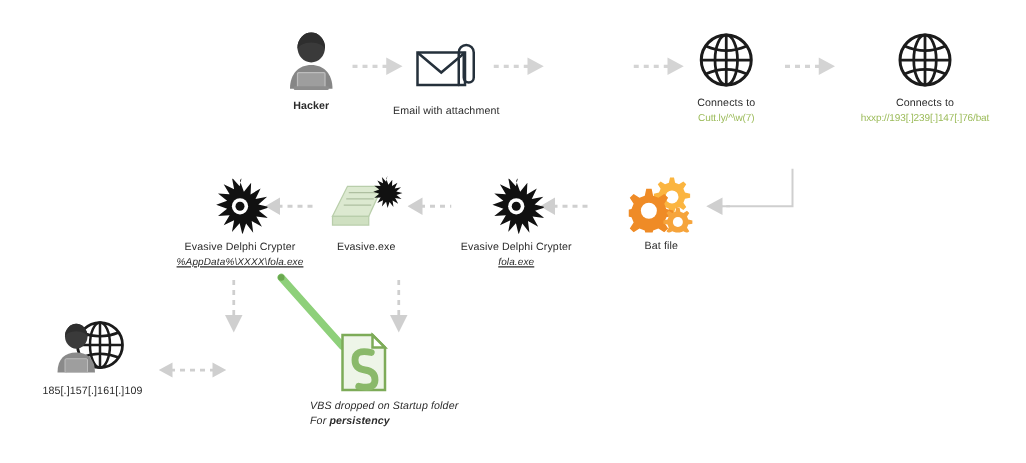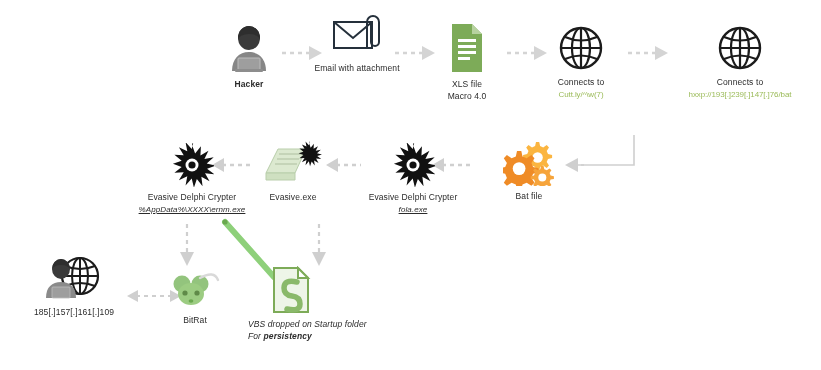--- a/index.html
+++ b/index.html
@@ -90,56 +90,40 @@
     </div>
   </div>
 
   <span class="arrow" style="left:281px; top:45px;">
     <svg width="44" height="16" viewBox="0 0 44 16">
       <line x1="1" y1="8" x2="30" y2="8" stroke="#d4d4d4" stroke-width="2.6" stroke-dasharray="4 4"></line>
       <path d="M28 1 L41 8 L28 15 Z" fill="#d4d4d4"></path>
     </svg>
   </span>
 
-  <div class="node" style="left:302px; top:8px; width:110px;">
+  <div class="node" style="left:302px; top:28px; width:110px;">
     <span class="icon">
       <svg width="56" height="50" viewBox="0 0 56 50">
         <rect x="5" y="14" width="38" height="26" fill="#ffffff" stroke="#25303b" stroke-width="2"></rect>
         <path d="M5 14 L24 30 L43 14" fill="none" stroke="#25303b" stroke-width="2"></path>
         <path d="M38 40 v-26 a6 6 0 0 1 12 0 v20 a4 4 0 0 1 -8 0 v-18" fill="none" stroke="#25303b" stroke-width="2" stroke-linecap="round"></path>
       </svg>
     </span>
     <div class="caption">
       <span class="ln">Email with attachment</span>
     </div>
   </div>
 
   <span class="arrow" style="left:394px; top:45px;">
     <svg width="44" height="16" viewBox="0 0 44 16">
       <line x1="1" y1="8" x2="30" y2="8" stroke="#d4d4d4" stroke-width="2.6" stroke-dasharray="4 4"></line>
       <path d="M28 1 L41 8 L28 15 Z" fill="#d4d4d4"></path>
     </svg>
   </span>
 
-  <div class="node" style="left:432px; top:22px; width:70px;">
-    <span class="icon">
-      <svg width="40" height="52" viewBox="0 0 40 52">
-        <path d="M5 2 h20 l10 10 v38 h-30 z" fill="#7dab58"></path>
-        <path d="M25 2 l10 10 h-10 z" fill="#b7d2a0"></path>
-        <rect x="11" y="17" width="18" height="3" fill="#ffffff"></rect>
-        <rect x="11" y="23" width="18" height="3" fill="#ffffff"></rect>
-        <rect x="11" y="29" width="18" height="3" fill="#ffffff"></rect>
-        <rect x="11" y="35" width="12" height="3" fill="#ffffff"></rect>
-      </svg>
-    </span>
-    <div class="caption">
-      <span class="ln">XLS file</span>
-      <span class="ln">Macro 4.0</span>
-    </div>
-  </div>
 
   <span class="arrow" style="left:506px; top:45px;">
     <svg width="44" height="16" viewBox="0 0 44 16">
       <line x1="1" y1="8" x2="30" y2="8" stroke="#d4d4d4" stroke-width="2.6" stroke-dasharray="4 4"></line>
       <path d="M28 1 L41 8 L28 15 Z" fill="#d4d4d4"></path>
     </svg>
   </span>
 
   <div class="node" style="left:536px; top:24px; width:90px;">
     <span class="icon">
@@ -272,21 +256,21 @@
       <svg width="44" height="44" viewBox="0 0 44 44">
         <g fill="#111111">
           <path d="M22 0 l3.4 9.5 6.3-7.9 -0.5 10.1 8.7-5.2 -4.4 9.1 10.1-1.9 -7.6 6.7 10.0 2.4 -9.6 3.2 8.0 6.2 -10.2-1.3 4.9 8.9 -8.9-4.9 1.3 10.2 -6.2-8.0 -3.2 9.6 -2.4-10.0 -6.7 7.6 1.9-10.1 -9.1 4.4 5.2-8.7 -10.1 0.5 7.9-6.3 -9.5-3.4 9.5-3.4 -7.9-6.3 10.1 0.5 -5.2-8.7 9.1 4.4 -1.9-10.1 6.7 7.6 2.4-10.0 z" transform="scale(0.92) translate(1.9,1.9)"></path>
         </g>
         <circle cx="22" cy="22" r="6.5" fill="#ffffff"></circle>
         <circle cx="22" cy="22" r="3.6" fill="#111111"></circle>
       </svg>
     </span>
     <div class="caption">
       <span class="ln">Evasive Delphi Crypter</span>
-      <span class="path">%AppData%\XXXX\ernm.exe</span>
+      <span class="path">%AppData%\XXXX\fola.exe</span>
     </div>
   </div>
 
   <span class="arrow" style="left:179px; top:224px;">
     <svg width="16" height="44" viewBox="0 0 16 44">
       <line x1="8" y1="0" x2="8" y2="30" stroke="#cfcfcf" stroke-width="2.2" stroke-dasharray="4 4"></line>
       <path d="M1 28 L8 42 L15 28 Z" fill="#cfcfcf"></path>
     </svg>
   </span>
 
@@ -329,36 +313,20 @@
   </div>
 
   <span class="arrow" style="left:126px; top:288px;">
     <svg width="56" height="16" viewBox="0 0 56 16">
       <line x1="10" y1="8" x2="46" y2="8" stroke="#cfcfcf" stroke-width="2.2" stroke-dasharray="4 4"></line>
       <path d="M12 2 L1 8 L12 14 Z" fill="#cfcfcf"></path>
       <path d="M44 2 L55 8 L44 14 Z" fill="#cfcfcf"></path>
     </svg>
   </span>
 
-  <div class="node" style="left:160px; top:268px; width:70px;">
-    <span class="icon">
-      <svg width="52" height="42" viewBox="0 0 52 42">
-        <circle cx="13" cy="16" r="8.5" fill="#93c47d"></circle>
-        <circle cx="31" cy="16" r="8.5" fill="#93c47d"></circle>
-        <ellipse cx="22" cy="26" rx="13" ry="11" fill="#9ccc82"></ellipse>
-        <circle cx="16" cy="25" r="2.6" fill="#5f8a48"></circle>
-        <circle cx="28" cy="25" r="2.6" fill="#5f8a48"></circle>
-        <ellipse cx="22" cy="33" rx="2.4" ry="1.8" fill="#6aa84f"></ellipse>
-        <path d="M31 10 q14-8 18 2" fill="none" stroke="#d9d9d9" stroke-width="2.4" stroke-linecap="round"></path>
-      </svg>
-    </span>
-    <div class="caption">
-      <span class="ln">BitRat</span>
-    </div>
-  </div>
 
   <div class="node" style="left:248px; top:266px; width:140px; align-items:flex-start;">
     <span class="icon" style="margin-left:22px;">
       <svg width="42" height="48" viewBox="0 0 42 48">
         <path d="M4 2 h24 l10 10 v34 h-34 z" fill="#eef5e8" stroke="#7dab58" stroke-width="2"></path>
         <path d="M28 2 l10 10 h-10 z" fill="#ffffff" stroke="#7dab58" stroke-width="2"></path>
         <path d="M27 16 q-13-3 -13 6 q0 7 8 8 q8 1 8 8 q0 8 -13 5" fill="none" stroke="#8ab96a" stroke-width="5.5" stroke-linecap="round"></path>
       </svg>
     </span>
     <div class="caption left" style="margin-left:0;">

